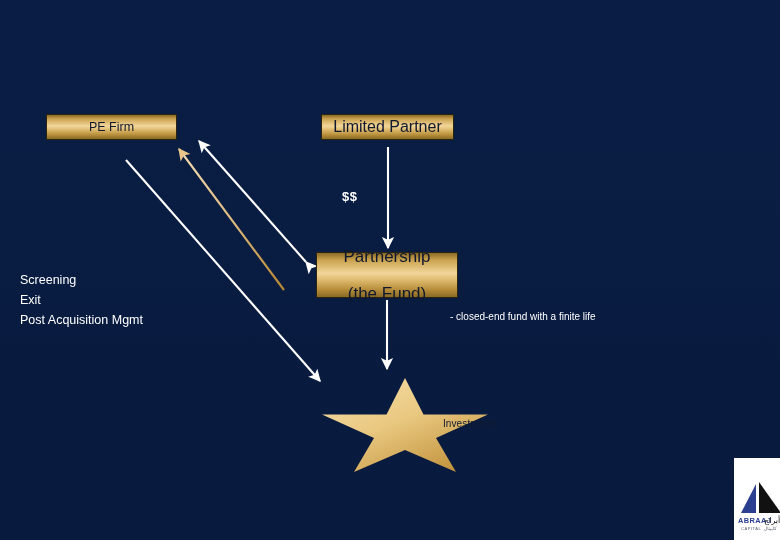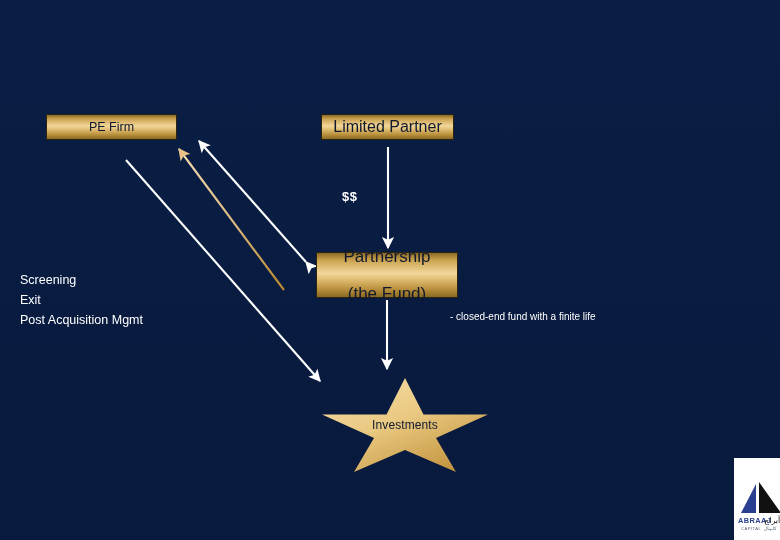--- a/index.html
+++ b/index.html
@@ -41,22 +41,22 @@
 
   #box-pe-firm{left:46px;top:114px;width:131px;height:26px;font-size:12.5px;}
   #box-limited-partner{left:321px;top:114px;width:133px;height:26px;font-size:16px;}
   #box-partnership{left:316px;top:252px;width:142px;height:46px;font-size:17px;}
   #box-partnership .ln{display:block;}
   #box-partnership .ln2{margin-top:17px;}
 
   
   #star-wrap{position:absolute;left:322px;top:376px;width:166px;height:96px;}
   #star-label{
-    position:absolute;left:322px;top:418px;width:166px;
-    text-align:center;font-size:12px;color:#111a30;
+    position:absolute;left:332px;top:418px;width:166px;
+    text-align:right;font-size:10px;color:#111a30;
     letter-spacing:.1px;
   }
 
   
   #process-list{
     position:absolute;left:20px;top:270px;width:197px;
     text-align:left;color:#ffffff;font-size:12.5px;line-height:20px;
   }
   #process-list div{white-space:nowrap;}
 

